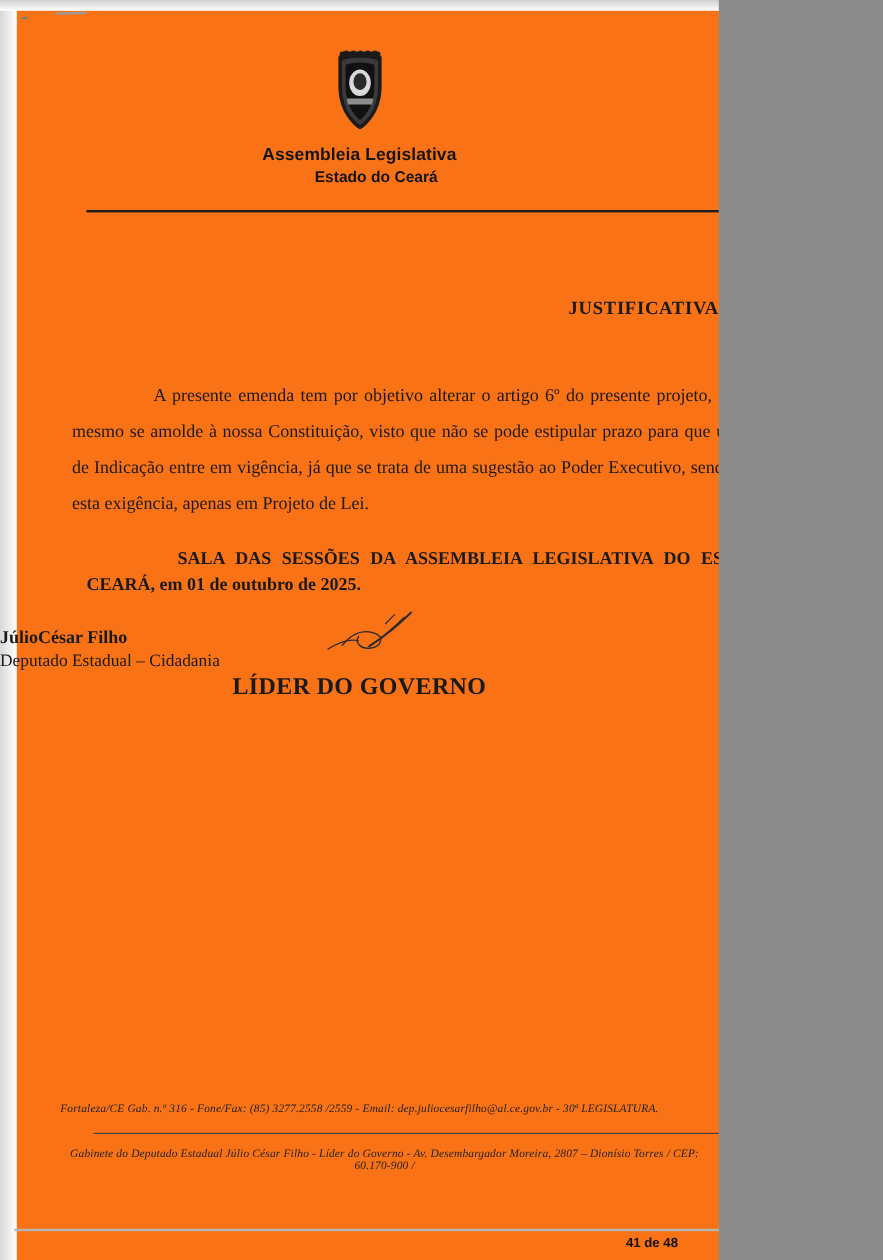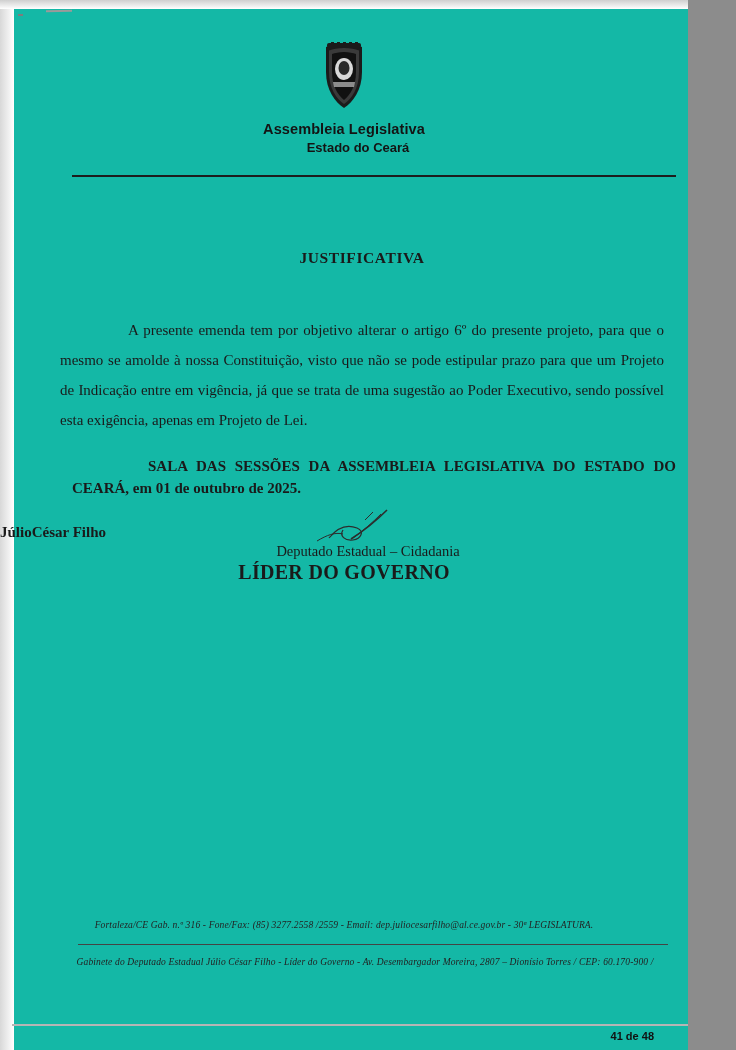--- a/index.html
+++ b/index.html
@@ -2,23 +2,23 @@
 <html><head>
 <meta charset="utf-8">
 <style>
   html, body {
     margin: 0;
     padding: 0;
     background: #8c8c8c;
   }
   #page {
     position: relative;
-    width: 688px;
+    width: 599px;
     height: 1050px;
-    background: #14b8a6;
+    background: #f97316;
     overflow: hidden;
     font-family: "Liberation Serif", serif;
     color: #1a1a1a;
   }
 
   
   .scan-edge-left {
     position: absolute;
     left: 0; top: 0;
     width: 14px; height: 1050px;
@@ -88,21 +88,21 @@
     width: 604px;
     height: 2px;
     background: #1d1d1d;
   }
 
   
   .doc-title {
     position: absolute;
     left: 0; right: 0;
     top: 249px;
-    text-align: center;
+    text-align: right;
     font-family: "Liberation Serif", serif;
     font-weight: bold;
     font-size: 15.5px;
     letter-spacing: 0.6px;
     margin-left: 36px;
   }
   .para {
     position: absolute;
     left: 60px;
     width: 604px;
@@ -136,23 +136,22 @@
     left: 0; right: 0;
     top: 524px;
     text-align: left;
     font-size: 15px;
     font-weight: bold;
   }
   .sig-role {
     position: absolute;
     left: 0; right: 0;
     top: 543px;
-    text-align: center;
+    text-align: left;
     font-size: 14.5px;
-    padding-left: 48px;
   }
   .sig-title {
     position: absolute;
     left: 0; right: 0;
     top: 561px;
     text-align: center;
     font-size: 20px;
     font-weight: bold;
     letter-spacing: 0.3px;
   }

